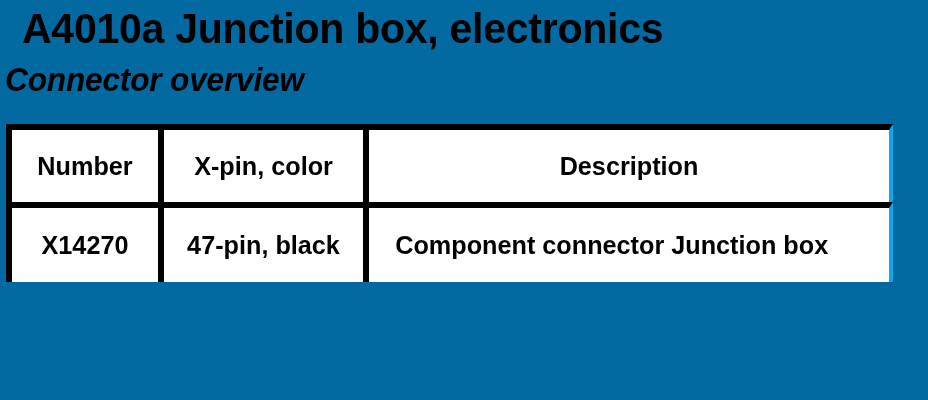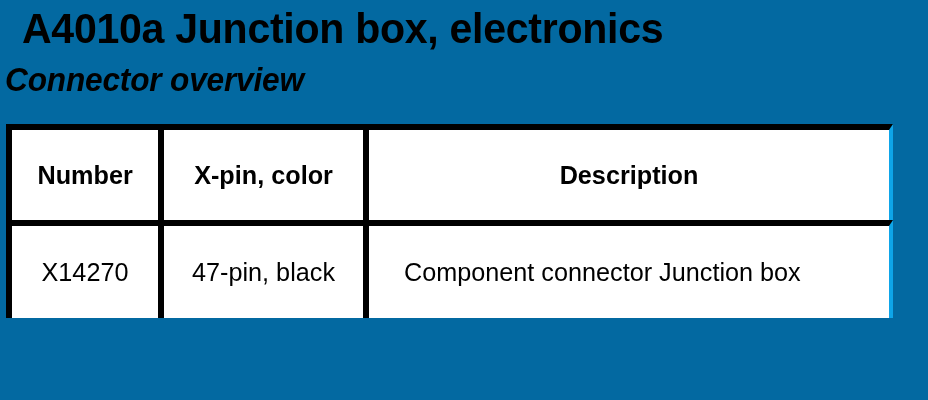--- a/index.html
+++ b/index.html
@@ -74,21 +74,21 @@
   table.conn-table col.c-xpin        { width: 205px; }
   table.conn-table col.c-description { width: 530px; }
 
   table.conn-table td {
     background: #ffffff;
     border: 0;
     height: 58px;
     vertical-align: middle;
     font-size: 26px;
     line-height: 30px;
-    padding: 16px;
+    padding: 7px;
     white-space: nowrap;
     overflow: hidden;
   }
 
   
   table.conn-table tr td {
     border-top: 6px solid #000000;
     border-left: 6px solid #000000;
   }
   table.conn-table tr td.last-col {
@@ -106,21 +106,21 @@
   }
 
   .th .cell-inner {
     font-weight: bold;
   }
 
   .align-center .cell-inner { text-align: center; }
   .align-left   .cell-inner { text-align: left; padding-left: 12px; }
 
   tr.header-row td { height: 58px; }
-  tr.data-row   td { height: 60px; }
+  tr.data-row   td { height: 60px; font-weight: bold; }
 </style>
 </head>
 <body>
 
 <div class="page">
 
   <div class="doc-title">A4010a Junction box, electronics</div>
 
   <div class="doc-subtitle">Connector overview</div>
 

